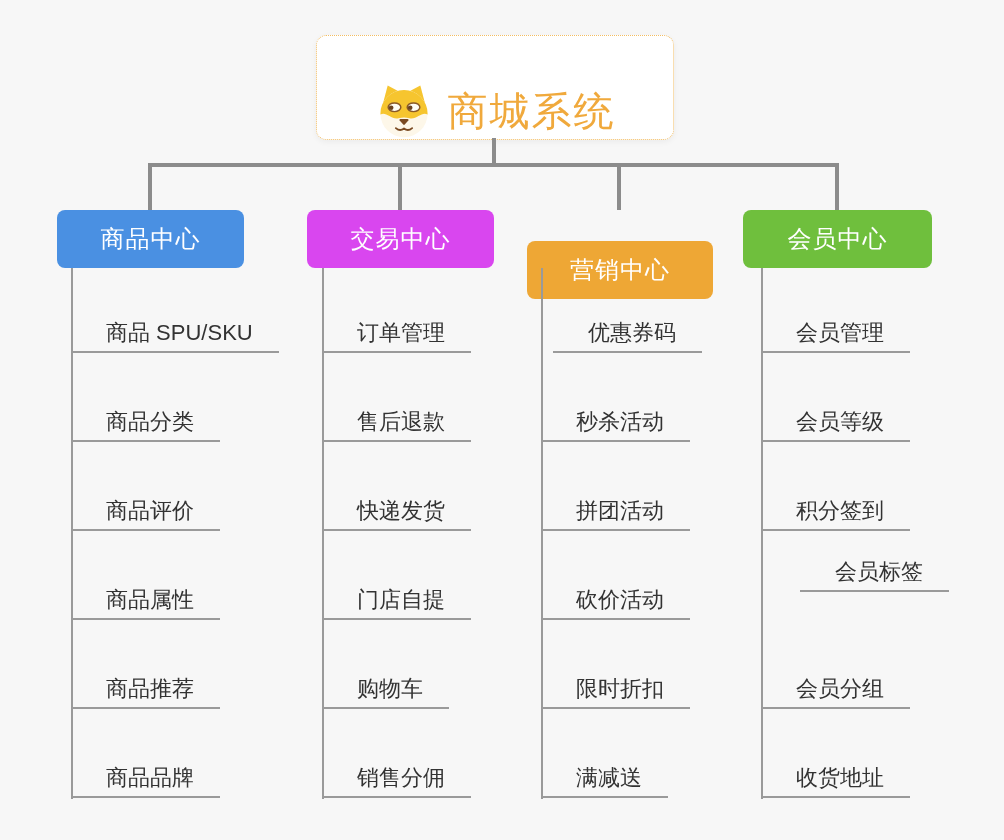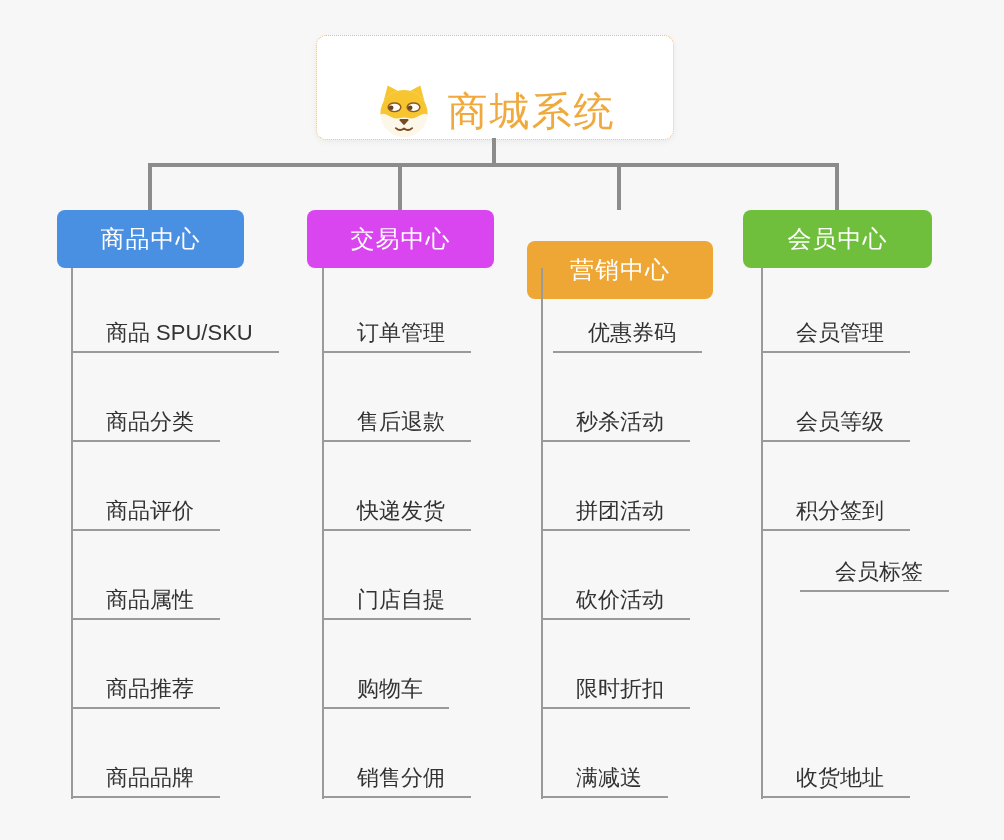--- a/index.html
+++ b/index.html
@@ -91,15 +91,16 @@
   <div class="leaf" style="left:541px;top:406px;">秒杀活动</div>
   <div class="leaf" style="left:541px;top:495px;">拼团活动</div>
   <div class="leaf" style="left:541px;top:584px;">砍价活动</div>
   <div class="leaf" style="left:541px;top:673px;">限时折扣</div>
   <div class="leaf" style="left:541px;top:762px;text-align:right;">满减送</div>
 
   <div class="leaf" style="left:761px;top:317px;">会员管理</div>
   <div class="leaf" style="left:761px;top:406px;">会员等级</div>
   <div class="leaf" style="left:761px;top:495px;">积分签到</div>
   <div class="leaf" style="left:761px;top:556px;margin-left:39px;">会员标签</div>
+  <div class="leaf" style="left:761px;top:673px;">会员分组</div>
   <div class="leaf" style="left:761px;top:762px;">收货地址</div>
 
 </div>
 
 </body></html>

